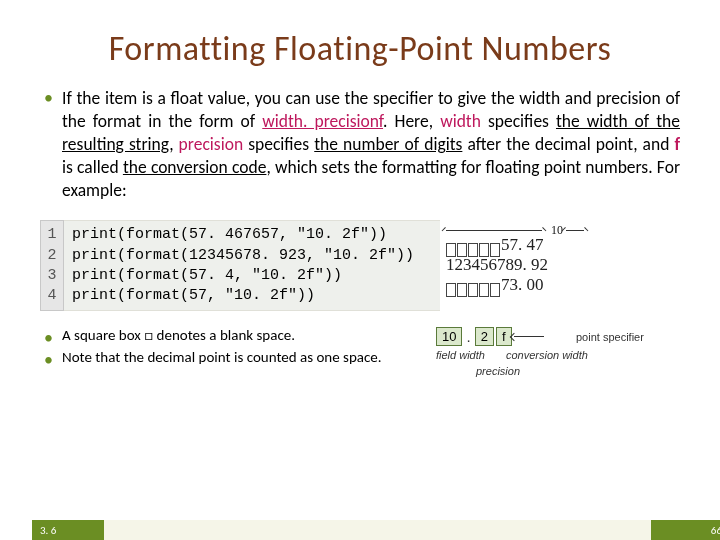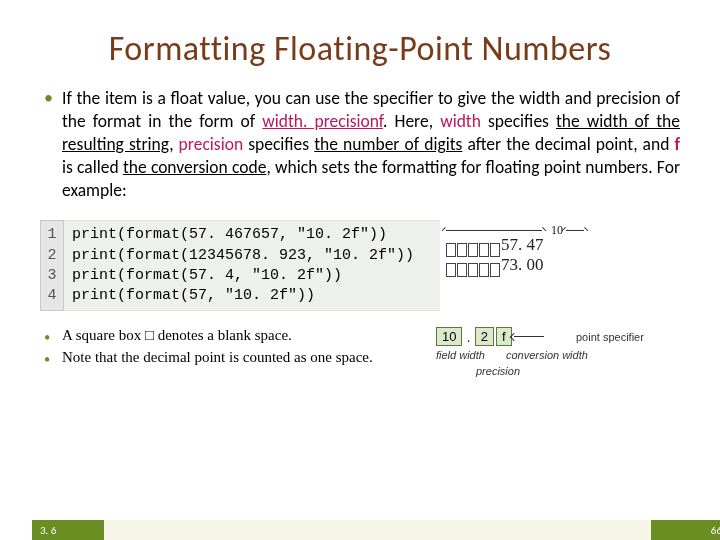--- a/index.html
+++ b/index.html
@@ -19,21 +19,21 @@
   .outrow { display: flex; align-items: flex-end; gap: 1px; height: 20.25px;}
   .sq { display:inline-block; width:10px; height:14px; border:1px solid #444; background:#fff; margin-right:0px; }
   .wlab { font-size:12px; color:#222; margin-bottom:-2px; display:flex; align-items:center; gap:3px; height:16px;}
   .wlab .bar10 { border-top:1px solid #333; width:96px; height:1px; display:inline-block; position:relative;}
   .wlab .bar10::before, .wlab .bar10::after { content:""; position:absolute; width:5px; height:5px; border-top:1px solid #333; top:-3px;}
   .wlab .bar10::before{ left:-3px; transform:rotate(-45deg);}
   .wlab .bar10::after{ right:-3px; transform:rotate(45deg);}
   .wlab .ten { font-size:12px; color:#111; margin-left:6px;}
 
   .notes { margin-top: 14px; }
-  .notes .bullet { font-size: 15px; line-height: 1.45; text-align: left; font-family: Liberation Serif, serif; }
+  .notes .bullet { font-size: 15px; line-height: 1.45; text-align: left; }
   .noteflex { display:flex; align-items:flex-start; gap: 10px; }
   .noteflex .ntext { flex: 0 0 380px; }
 
   .fmtspec { margin-left: 6px; position: relative; width: 230px; font-family: Arial, sans-serif; font-size: 11px; color: #333;}
   .fmtspec .lab-right { position:absolute; left:140px; top:6px; white-space:nowrap; }
   .fmtspec .boxes { display:flex; align-items:center; gap:2px; height:22px;}
   .fmtspec .b { border:1px solid #5a7a3a; background:#dbe8cc; padding:1px 5px; font-size:13px; color:#000;}
   .fmtspec .dot { font-size:15px; padding:0 2px;}
   .fmtspec .arrow { width:30px; height:1px; background:#333; position:relative;}
   .fmtspec .arrow::before{content:"";position:absolute;left:-3px;top:-2px;width:5px;height:5px;border-top:1px solid #333;border-left:1px solid #333;transform:rotate(-45deg);}
@@ -77,20 +77,23 @@
       </div>
       <div class="outrow">
         <span class="sq"></span>
           <span class="sq"></span>
           <span class="sq"></span>
           <span class="sq"></span>
           <span class="sq"></span>
         <span>57. 47</span>
       </div>
       <div class="outrow">
+        <span>123456789. 92</span>
+      </div>
+      <div class="outrow">
         <span class="sq"></span>
           <span class="sq"></span>
           <span class="sq"></span>
           <span class="sq"></span>
           <span class="sq"></span>
         <span>73. 00</span>
       </div>
     </div>
   </div>
 

